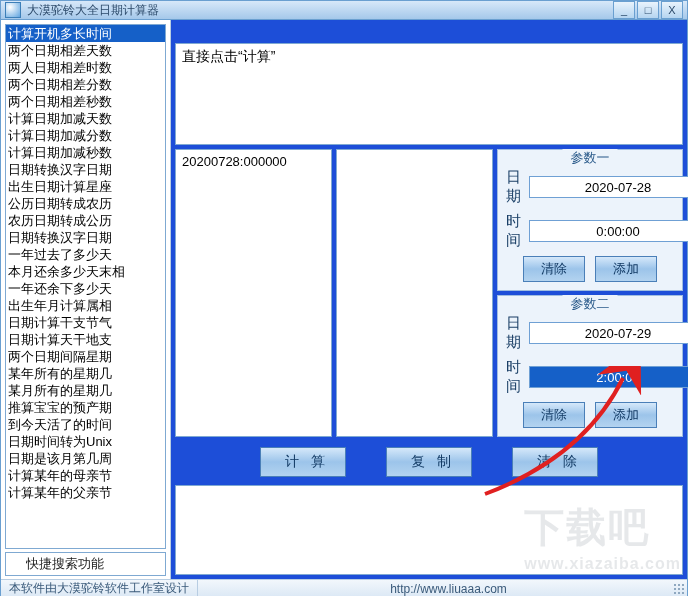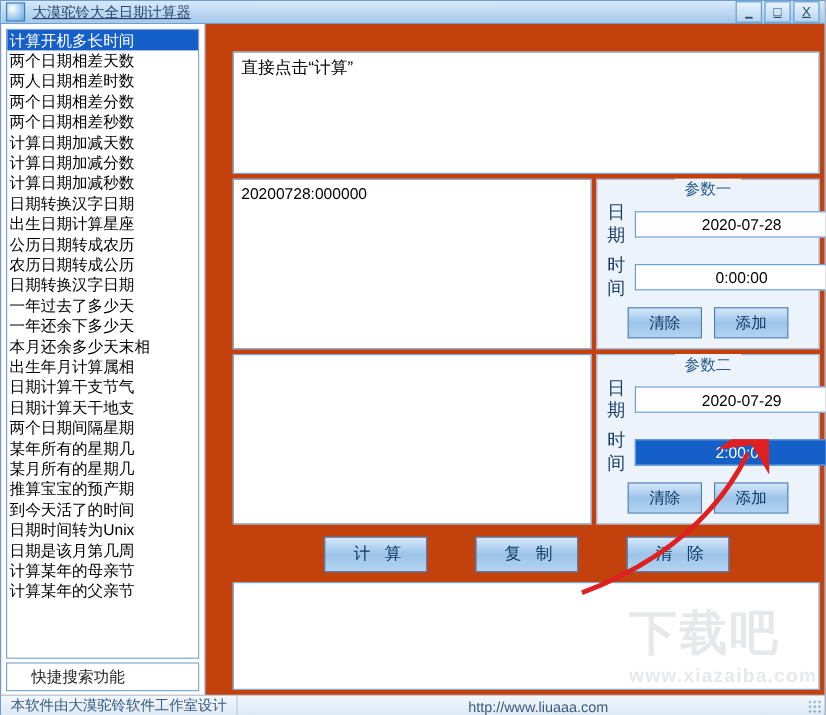--- a/index.html
+++ b/index.html
@@ -11,39 +11,38 @@
   box-shadow: 2px 2px 6px rgba(0,0,0,0.25);
   display: flex; flex-direction: column;
   position: relative;
 }
 .titlebar {
   height: 26px;
   background: linear-gradient(to bottom, #d7e8f9 0%, #a5c8ea 100%);
   border-bottom: 1px solid #6a9fd0;
   display: flex; align-items: center;
   padding: 0 4px;
-  font-size: 12px; color: #2c4a6a; text-decoration: underline;
+  font-size: 12px; color: #2c4a6a;
 }
 .titlebar .app-icon {
   width: 16px; height: 16px; margin-right: 6px;
   background: radial-gradient(circle at 30% 30%, #fff, #5fa4e0);
   border: 1px solid #3d7fb8;
 }
 .titlebar .spacer { flex: 1; }
 .titlebar .win-btn {
   width: 22px; height: 18px; margin-left: 2px;
   background: linear-gradient(to bottom, #e9f3fc, #b6d5f0);
   border: 1px solid #6a9fd0;
   display: flex; align-items: center; justify-content: center;
   font-size: 11px; color: #2c4a6a; cursor: pointer;
 }
 .client {
-  flex: 1; display: flex; background: #c2410c;
+  flex: 1; display: flex; background: #1d4ed8;
   position: relative;
-  gap: 19px;
 }
 .sidebar {
   width: 170px; display: flex; flex-direction: column;
   border-right: 1px solid #b8cde2;
   background: #fff;
 }
 .func-list {
   flex: 1;
   border: 1px solid #7fa9d2; margin: 4px 4px 2px 4px;
   overflow-y: scroll;
@@ -70,21 +69,21 @@
 .info-box {
   height: 102px; border: 1px solid #7fa9d2;
   background: #fff; padding: 4px 6px;
   font-size: 14px; color: #000; position: relative;
   overflow-y: scroll;
 }
 .mid-row {
   flex: 1; display: flex; gap: 4px;
 }
 .log-col {
-  flex: 1; display: flex; flex-direction: column; gap: 4px; border-radius: 30px;
+  flex: 1; display: flex; flex-direction: row; gap: 4px; border-radius: 30px;
 }
 .log-box {
   flex: 1; border: 1px solid #7fa9d2; background: #fff;
   padding: 4px 6px; font-size: 13px; color: #000;
   overflow-y: scroll; white-space: pre;
 }
 .param-col {
   width: 186px; display: flex; flex-direction: column; gap: 4px;
 }
 .group-box {
@@ -204,22 +203,22 @@
           <div class="item">两个日期相差秒数</div>
           <div class="item">计算日期加减天数</div>
           <div class="item">计算日期加减分数</div>
           <div class="item">计算日期加减秒数</div>
           <div class="item">日期转换汉字日期</div>
           <div class="item">出生日期计算星座</div>
           <div class="item">公历日期转成农历</div>
           <div class="item">农历日期转成公历</div>
           <div class="item">日期转换汉字日期</div>
           <div class="item">一年过去了多少天</div>
+          <div class="item">本月还余多少天末相</div>
           <div class="item">一年还余下多少天</div>
-          <div class="item">本月还余多少天末相</div>
           <div class="item">出生年月计算属相</div>
           <div class="item">日期计算干支节气</div>
           <div class="item">日期计算天干地支</div>
           <div class="item">两个日期间隔星期</div>
           <div class="item">某年所有的星期几</div>
           <div class="item">某月所有的星期几</div>
           <div class="item">推算宝宝的预产期</div>
           <div class="item">到今天活了的时间</div>
           <div class="item">日期时间转为Unix</div>
           <div class="item">日期是该月第几周</div>

